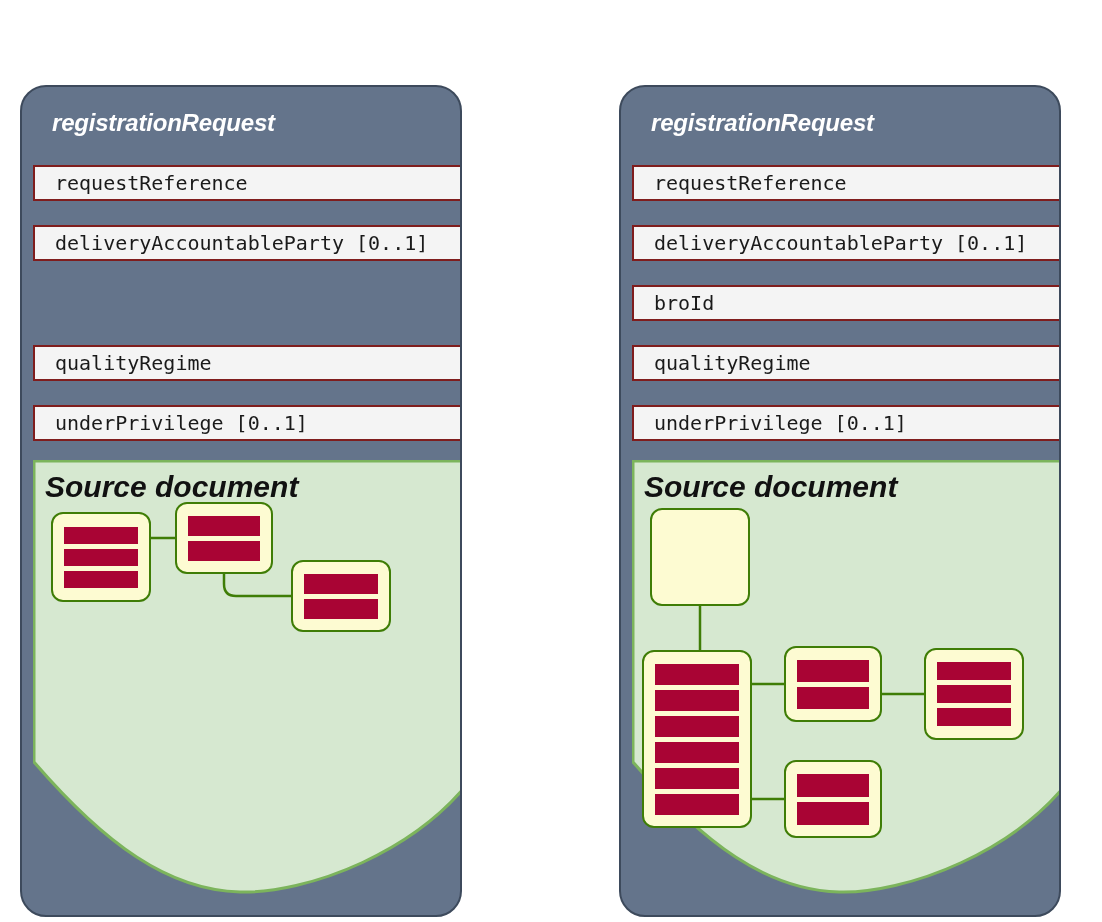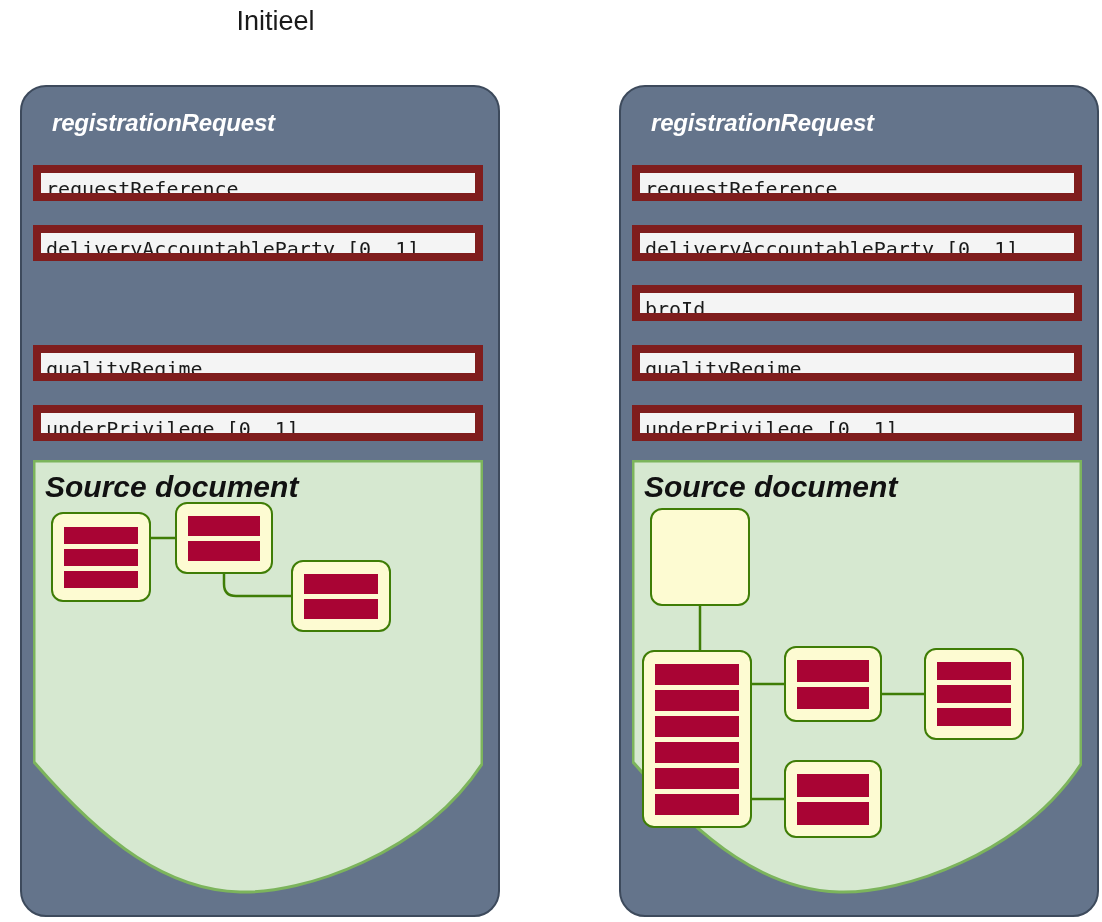--- a/index.html
+++ b/index.html
@@ -20,21 +20,21 @@
     text-align:center;
     font-family:"Liberation Sans", sans-serif;
     white-space:nowrap;
   }
   #title-left{left:0;width:551px;}
   #title-right{left:551px;width:551px;}
 
   .panel{
     position:absolute;
     top:85px;
-    width:480px;
+    width:442px;
     height:832px;
     background:#64748b;
     border:2px solid #3d4a5c;
     border-radius:26px;
     box-sizing:border-box;
     overflow:hidden;
   }
   #panel-left{left:20px;}
   #panel-right{left:619px;}
 
@@ -49,27 +49,27 @@
     letter-spacing:-0.2px;
     white-space:nowrap;
   }
 
   .field{
     position:absolute;
     left:11px;
     width:450px;
     height:36px;
     background:#f4f4f4;
-    border:8px solid #7f1d1d;
+    border:2px solid #7f1d1d;
     box-sizing:border-box;
     font-family:"DejaVu Sans Mono", monospace;
     font-size:20px;
     color:#1a1a1a;
     line-height:32px;
-    padding-left:5px;
+    padding-left:20px;
     white-space:nowrap;
     overflow:hidden;
   }
 
   .greenbox{
     position:absolute;
     left:11px;
     width:450px;
     box-sizing:border-box;
   }
@@ -108,21 +108,20 @@
     background:#a90434;
     width:calc(100% - 22px);
     margin:2.5px 0;
   }
 </style>
 </head>
 <body>
 
 <div class="stage">
 
-  <div class="col-title" id="title-left">Initieel</div>
 
 
   <div class="panel" id="panel-left">
     <div class="panel-title">registrationRequest</div>
     <div class="fields" id="fields-left">
         <div class="field" style="top: 78px;">requestReference</div>
         <div class="field" style="top: 138px;">deliveryAccountableParty [0..1]</div>
         <div class="field" style="top: 258px;">qualityRegime</div>
         <div class="field" style="top: 318px;">underPrivilege [0..1]</div>
       </div>

